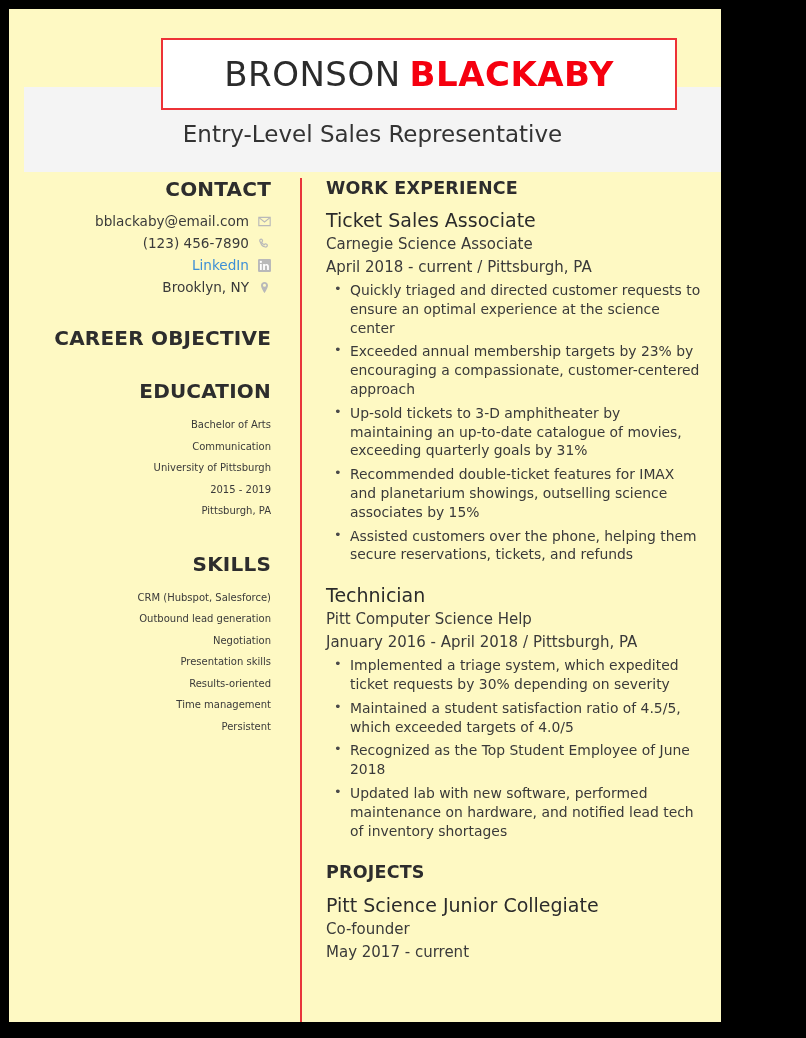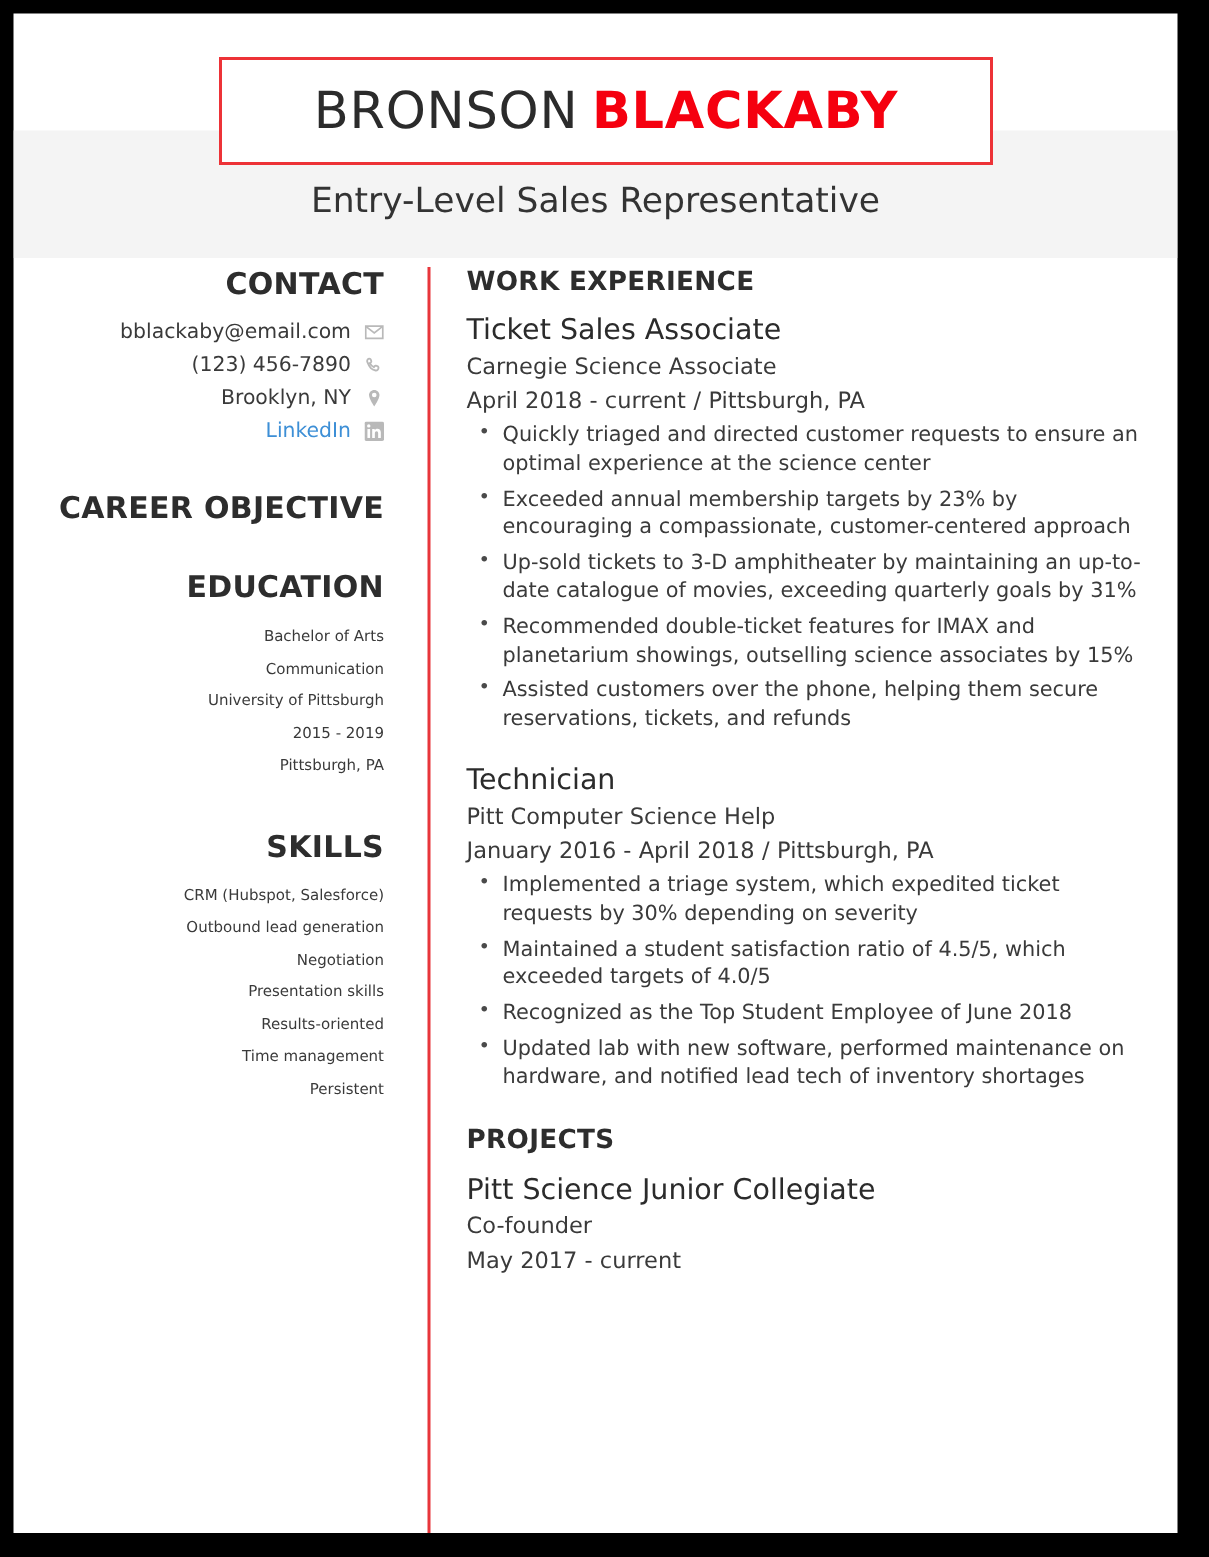--- a/index.html
+++ b/index.html
@@ -17,24 +17,25 @@
     position: relative;
     width: 806px;
     height: 1038px;
     background: #000000;
     padding: 9px 9px 16px 9px;
     overflow: hidden;
   }
 
   .page {
     position: relative;
-    width: 776px;
+    width: 712px;
     height: 1013px;
-    background: #ffffff;
+    background: #fef9c3;
     overflow: hidden;
+    padding-left: 15px;
   }
 
   
   .header {
     position: relative;
     height: 163px;
   }
 
   .gray-band {
     position: absolute;
@@ -254,37 +255,37 @@
 
           <div class="contact-row">
             <span class="ctext">(123) 456-7890</span>
             <span class="cicon">
               <svg width="13" height="13" viewBox="0 0 16 16" fill="none" stroke="currentColor" stroke-width="1.5" stroke-linecap="round">
                   <path d="M4 2.5c.9 0 1.4 1.3 1.6 2.1.1.5-.1.9-.5 1.2l-.7.5c.7 1.6 1.7 2.6 3.3 3.3l.5-.7c.3-.4.7-.6 1.2-.5.8.2 2.1.7 2.1 1.6 0 1.4-1.1 2.5-2.4 2.3C5.6 11.6 4.4 10.4 2.2 5 2 3.7 2.8 2.5 4 2.5z"></path>
                 </svg>
             </span>
           </div>
 
-          <div class="contact-row">
-            <span class="ctext">Brooklyn, NY</span>
-            <span class="cicon">
-              <svg width="13" height="13" viewBox="0 0 16 16" fill="currentColor">
-                  <path d="M8 1.2c-2.4 0-4.3 1.9-4.3 4.2C3.7 8.6 8 14.8 8 14.8s4.3-6.2 4.3-9.4c0-2.3-1.9-4.2-4.3-4.2zm0 6a1.9 1.9 0 1 1 0-3.8 1.9 1.9 0 0 1 0 3.8z"></path>
-                </svg>
-            </span>
-          </div>
-
           <div class="contact-row link">
             <span class="ctext">LinkedIn</span>
             <span class="cicon">
               <svg width="13" height="13" viewBox="0 0 16 16" fill="currentColor">
                   <rect x="0" y="0" width="16" height="16" rx="1.5"></rect>
                   <rect x="2.4" y="6.2" width="2.2" height="7.3" fill="#ffffff"></rect>
                   <circle cx="3.5" cy="3.6" r="1.4" fill="#ffffff"></circle>
                   <path d="M6.3 6.2h2.1v1c.4-.7 1.2-1.2 2.2-1.2 1.8 0 2.8 1.1 2.8 3.1v4.4h-2.2V9.6c0-1.1-.4-1.7-1.3-1.7-.8 0-1.4.6-1.4 1.7v3.9H6.3z" fill="#ffffff"></path>
+                </svg>
+            </span>
+          </div>
+
+          <div class="contact-row">
+            <span class="ctext">Brooklyn, NY</span>
+            <span class="cicon">
+              <svg width="13" height="13" viewBox="0 0 16 16" fill="currentColor">
+                  <path d="M8 1.2c-2.4 0-4.3 1.9-4.3 4.2C3.7 8.6 8 14.8 8 14.8s4.3-6.2 4.3-9.4c0-2.3-1.9-4.2-4.3-4.2zm0 6a1.9 1.9 0 1 1 0-3.8 1.9 1.9 0 0 1 0 3.8z"></path>
                 </svg>
             </span>
           </div>
         </div>
 
         <div class="side-block">
           <div class="side-heading">CAREER OBJECTIVE</div>
         </div>
 
         <div class="side-block edu">

